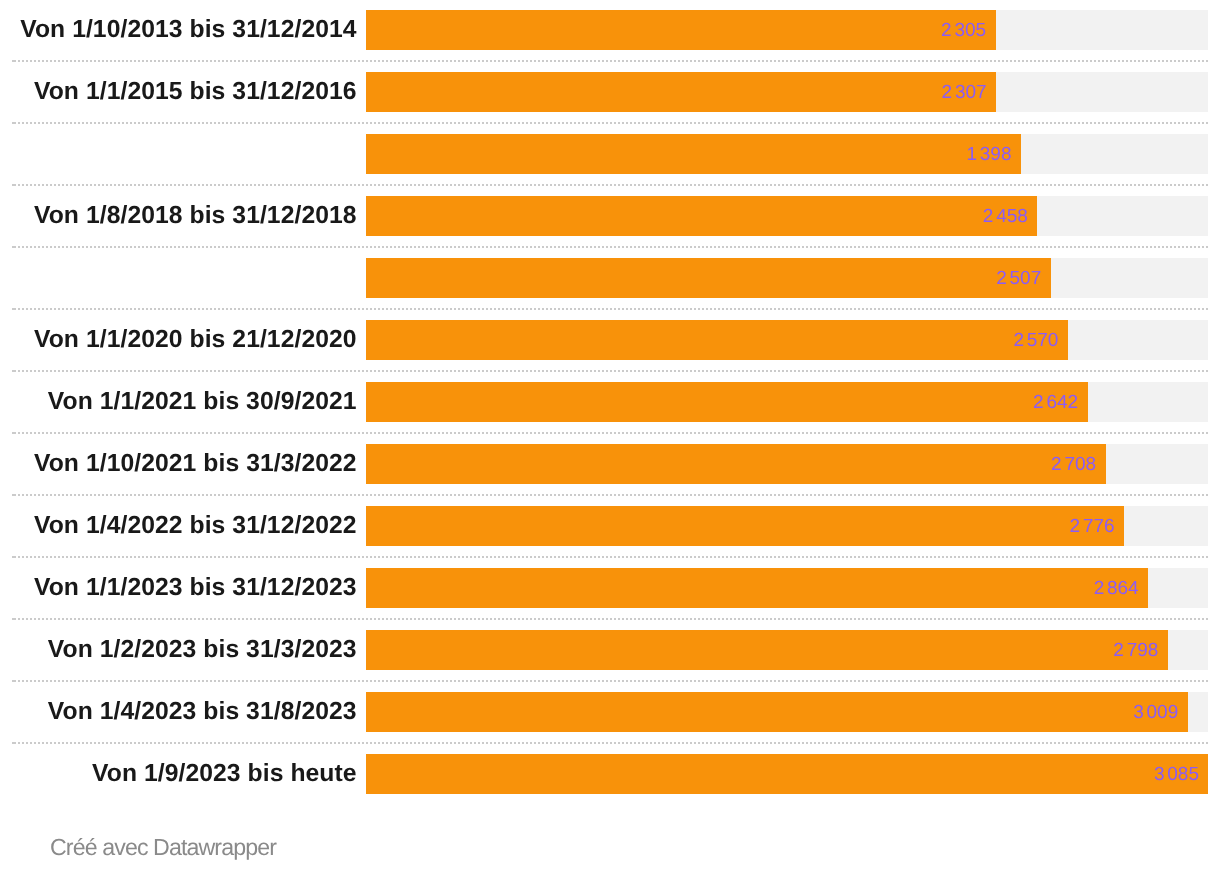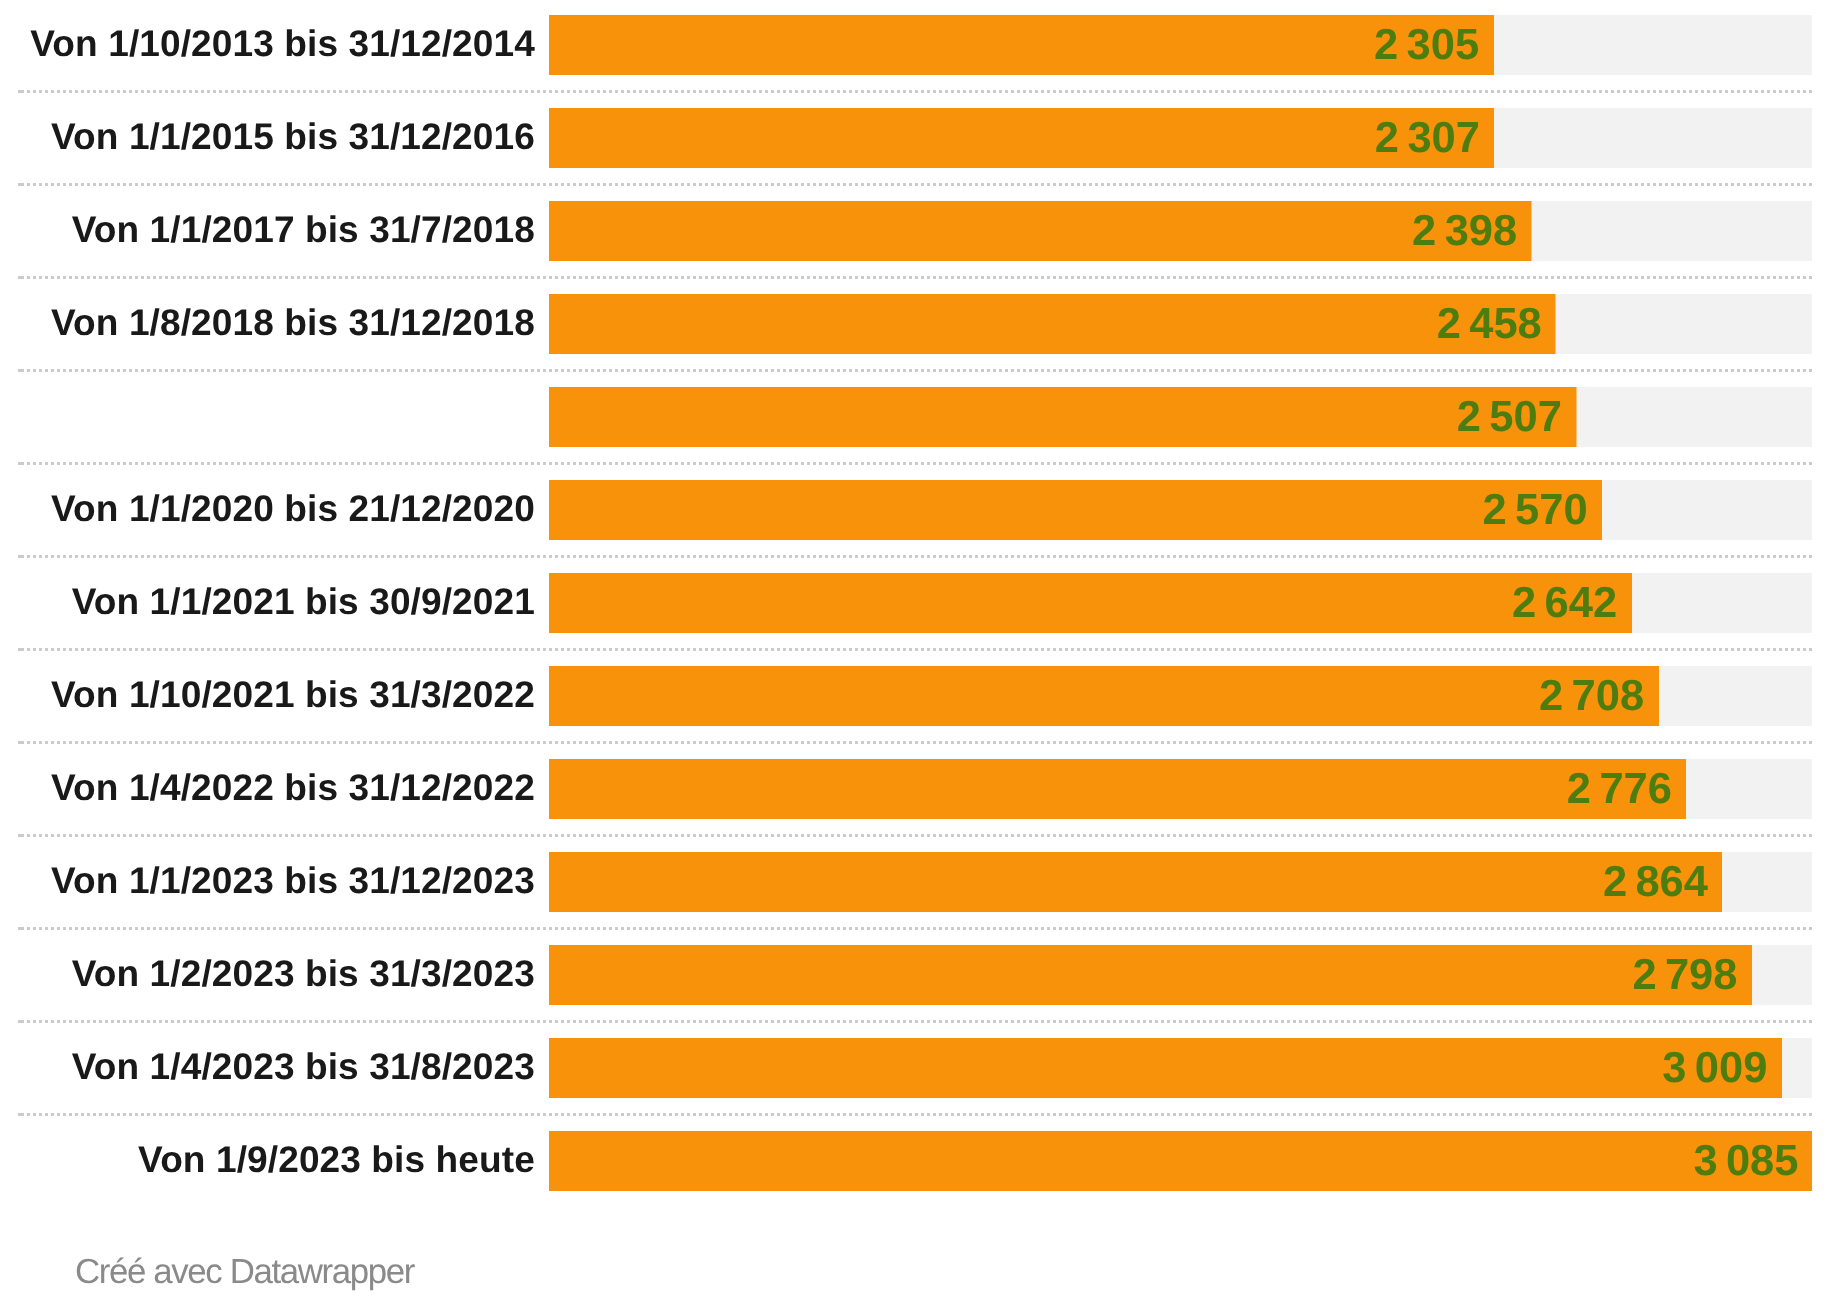--- a/index.html
+++ b/index.html
@@ -64,23 +64,23 @@
     left: 366px;
     top: 0;
     height: 39.5px;
     background: #f8920a;
   }
   .bar-value {
     position: absolute;
     top: 1px;
     height: 39.5px;
     line-height: 39.5px;
-    font-size: 29px;
-    font-weight: bold;
-    color: #4d7c0f;
+    font-size: 19px;
+    font-weight: normal;
+    color: #8b5cf6;
     word-spacing: -2.5px;
     white-space: nowrap;
   }
   .sep {
     position: absolute;
     left: 12px;
     width: 1196px;
     height: 2px;
     background-image: repeating-linear-gradient(to right, #cbcbcb 0 2px, rgba(255,255,255,0) 2px 4px);
     background-position: 6px 0;
@@ -126,24 +126,23 @@
       </div>
       <div class="sep" style="top:60px"></div>
       <div class="row" style="top:72.20px">
         <div class="row-label">Von 1/1/2015 bis 31/12/2016</div>
         <div class="track"></div>
         <div class="bar" style="width:630px"></div>
         <div class="bar-value" style="left:986.66px;transform:translateX(-100%) translateZ(0)">2 307</div>
       </div>
       <div class="sep" style="top:122px"></div>
       <div class="row" style="top:134.20px">
-        <div class="row-label">Von 1/1/2017 bis 31/7/2018</div>
         <div class="track"></div>
         <div class="bar" style="width:655px"></div>
-        <div class="bar-value" style="left:1011.49px;transform:translateX(-100%) translateZ(0)">2 398</div>
+        <div class="bar-value" style="left:1011.49px;transform:translateX(-100%) translateZ(0)">1 398</div>
       </div>
       <div class="sep" style="top:184px"></div>
       <div class="row" style="top:196.20px">
         <div class="row-label">Von 1/8/2018 bis 31/12/2018</div>
         <div class="track"></div>
         <div class="bar" style="width:671px"></div>
         <div class="bar-value" style="left:1027.87px;transform:translateX(-100%) translateZ(0)">2 458</div>
       </div>
       <div class="sep" style="top:246px"></div>
       <div class="row" style="top:258.20px">

